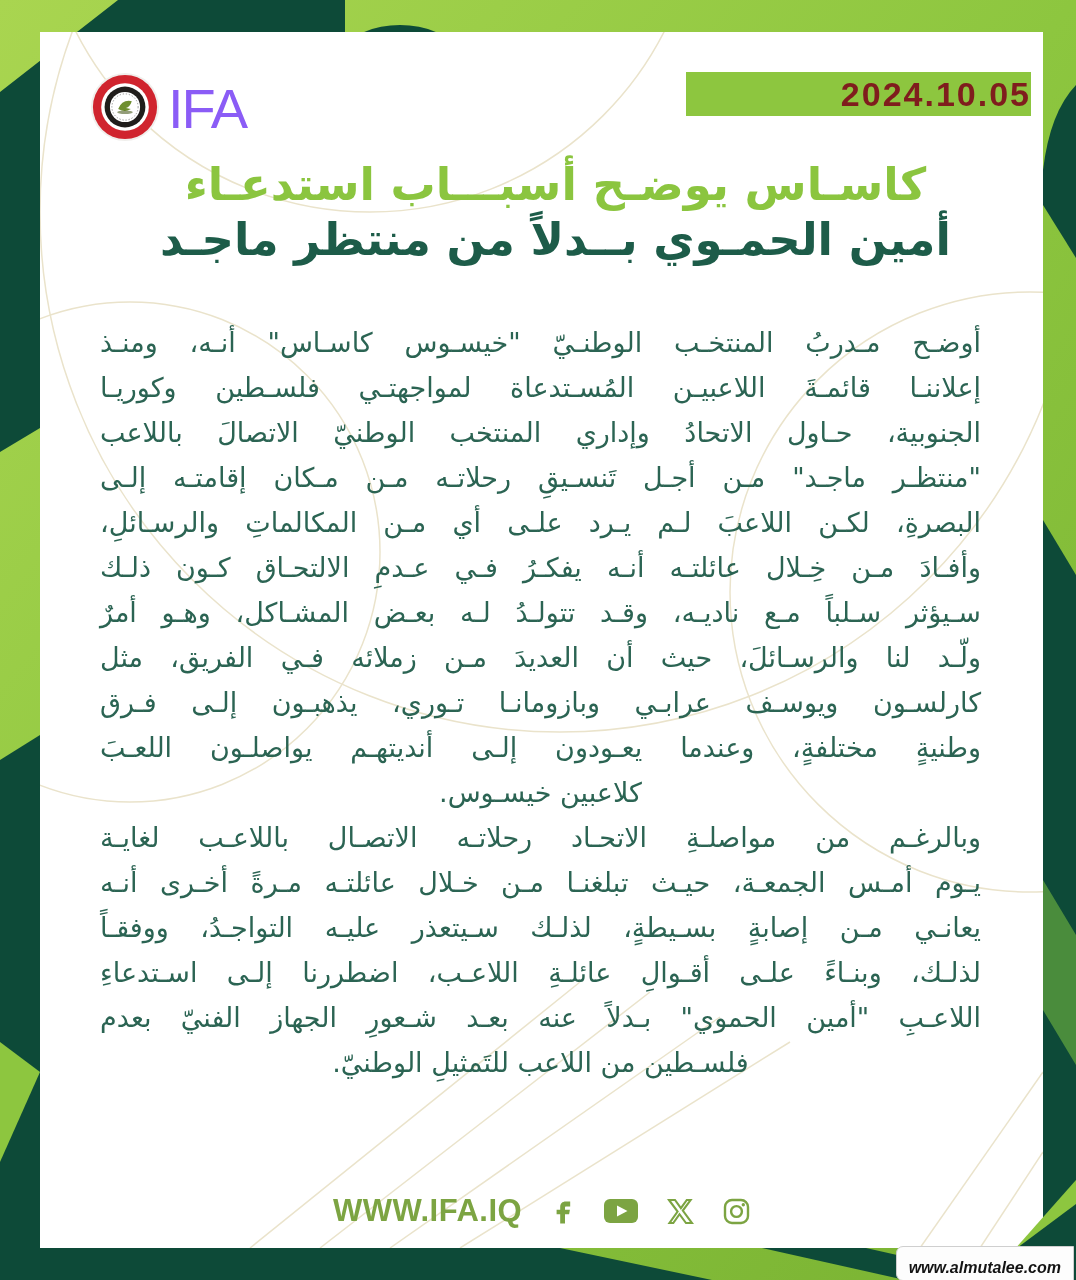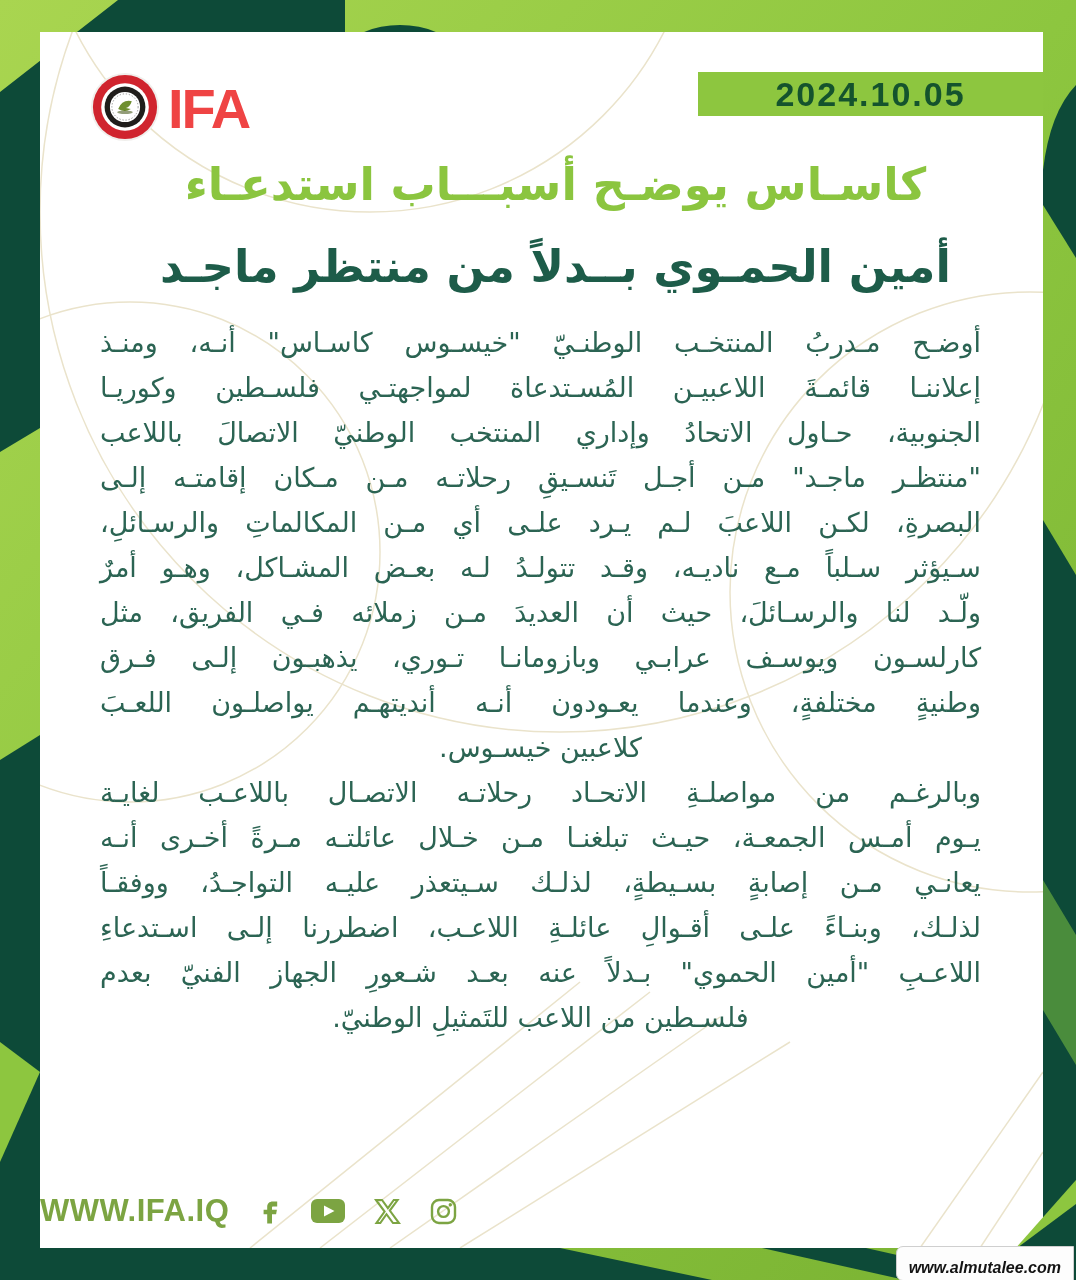--- a/index.html
+++ b/index.html
@@ -11,46 +11,46 @@
   .frame-svg { position:absolute; inset:0; z-index:0; }
 
   .card {
     position:absolute; left:40px; top:32px; width:1003px; height:1216px;
     background:#ffffff; z-index:1; overflow:hidden;
   }
   .card-decor { position:absolute; inset:0; z-index:0; }
 
   .logo-group { position:absolute; left:50px; top:40px; display:flex; align-items:center; gap:8px; z-index:2; }
   .logo-text {
-    font-family:"Liberation Sans", sans-serif; font-weight:700; font-size:56px;
-    letter-spacing:-2px; color:#ef4444; line-height:70px;
+    font-family:"Liberation Sans", sans-serif; font-weight:400; font-size:56px;
+    letter-spacing:-2px; color:#8b5cf6; line-height:70px;
   }
 
   .date-badge {
-    position:absolute; right:0; top:40px; width:345px; height:44px; z-index:2;
-    background:#8dc63f; color:#14532d; text-align:center; line-height:44px;
+    position:absolute; right:12px; top:40px; width:345px; height:44px; z-index:2;
+    background:#8dc63f; color:#7f1d1d; text-align:right; line-height:44px;
     font-family:"Liberation Sans", sans-serif; font-weight:700; font-size:34px; letter-spacing:2px;
   }
 
   .headline { position:absolute; top:126px; left:0; right:0; text-align:center; direction:rtl; z-index:2;padding-left:28px; }
   .headline-1 { color:#8bc53f; font-size:45px; font-weight:700; line-height:54px; }
-  .headline-2 { color:#1d5c49; font-size:45px; font-weight:700; line-height:54px; margin-top:28px; }
+  .headline-2 { color:#1d5c49; font-size:45px; font-weight:700; line-height:54px; margin-top:1px; }
 
   .article {
     position:absolute; top:288px; left:60px; right:62px; z-index:2; direction:rtl;
   }
   .body-line {
     color:#2b6453; font-size:27px; line-height:45px; height:45px;
     text-align:justify; text-align-last:justify; white-space:nowrap;
   }
   .body-line.center { text-align:center; text-align-last:center; }
 
   .footer-row {
     position:absolute; top:1161px; left:0; right:0; z-index:2;
-    display:flex; align-items:center; gap:29px;
+    display:flex; align-items:center; justify-content:center; gap:29px;
   }
   .site-url {
     font-family:"Liberation Sans", sans-serif; font-weight:800; font-size:31px;
     color:#7ca442; letter-spacing:0.5px;
   }
   .soc { display:flex; align-items:center; }
 
   .corner-notch { position:absolute; left:956px; top:1180px; z-index:3; }
 
   .watermark {
@@ -133,24 +133,25 @@
       <div class="headline-1">كاسـاس يوضـح أسبـــاب استدعـاء</div>
       <div class="headline-2">أمين الحمـوي بــدلاً من منتظر ماجـد</div>
     </div>
 
     <div class="article">
       <div class="body-line">أوضـح مـدربُ المنتخـب الوطنـيّ "خيسـوس كاسـاس" أنـه، ومنـذ</div>
       <div class="body-line">إعلاننـا قائمـةَ اللاعبيـن المُسـتدعاة لمواجهتـي فلسـطين وكوريـا</div>
       <div class="body-line">الجنوبية، حـاول الاتحادُ وإداري المنتخب الوطنيّ الاتصالَ باللاعب</div>
       <div class="body-line">"منتظـر ماجـد" مـن أجـل تَنسـيقِ رحلاتـه مـن مـكان إقامتـه إلـى</div>
       <div class="body-line">البصرةِ، لكـن اللاعبَ لـم يـرد علـى أي مـن المكالماتِ والرسـائلِ،</div>
+      <div class="body-line">وأفـادَ مـن خِـلال عائلتـه أنـه يفكـرُ فـي عـدمِ الالتحـاق كـون ذلـك</div>
       <div class="body-line">سـيؤثر سـلباً مـع ناديـه، وقـد تتولـدُ لـه بعـض المشـاكل، وهـو أمرٌ</div>
       <div class="body-line">ولّـد لنا والرسـائلَ، حيث أن العديدَ مـن زملائه فـي الفريق، مثل</div>
       <div class="body-line">كارلسـون ويوسـف عرابـي وبازومانـا تـوري، يذهبـون إلـى فـرق</div>
-      <div class="body-line">وطنيةٍ مختلفةٍ، وعندما يعـودون أنـه أنديتهـم يواصلـون اللعـبَ</div>
+      <div class="body-line">وطنيةٍ مختلفةٍ، وعندما يعـودون إلـى أنديتهـم يواصلـون اللعـبَ</div>
       <div class="body-line center">كلاعبين خيسـوس.</div>
       <div class="body-line">وبالرغـم من مواصلـةِ الاتحـاد رحلاتـه الاتصـال باللاعـب لغايـة</div>
       <div class="body-line">يـوم أمـس الجمعـة، حيـث تبلغنـا مـن خـلال عائلتـه مـرةً أخـرى أنـه</div>
       <div class="body-line">يعانـي مـن إصابةٍ بسـيطةٍ، لذلـك سـيتعذر عليـه التواجـدُ، ووفقـاً</div>
       <div class="body-line">لذلـك، وبنـاءً علـى أقـوالِ عائلـةِ اللاعـب، اضطررنا إلـى اسـتدعاءِ</div>
       <div class="body-line">اللاعـبِ "أمين الحموي" بـدلاً عنه بعـد شـعورِ الجهاز الفنيّ بعدم</div>
       <div class="body-line center">فلسـطين من اللاعب للتَمثيلِ الوطنيّ.</div>
     </div>
 
     <div class="footer-row">

